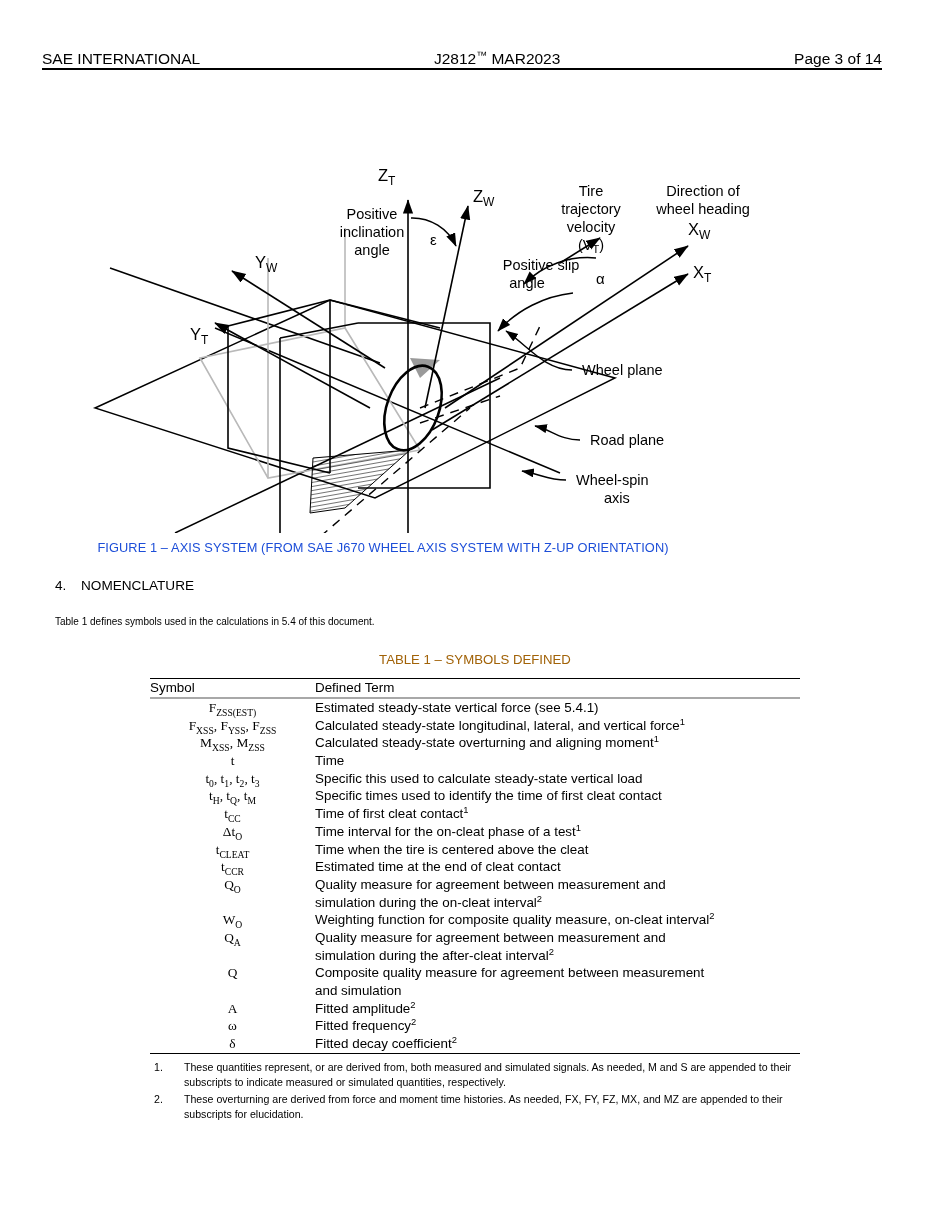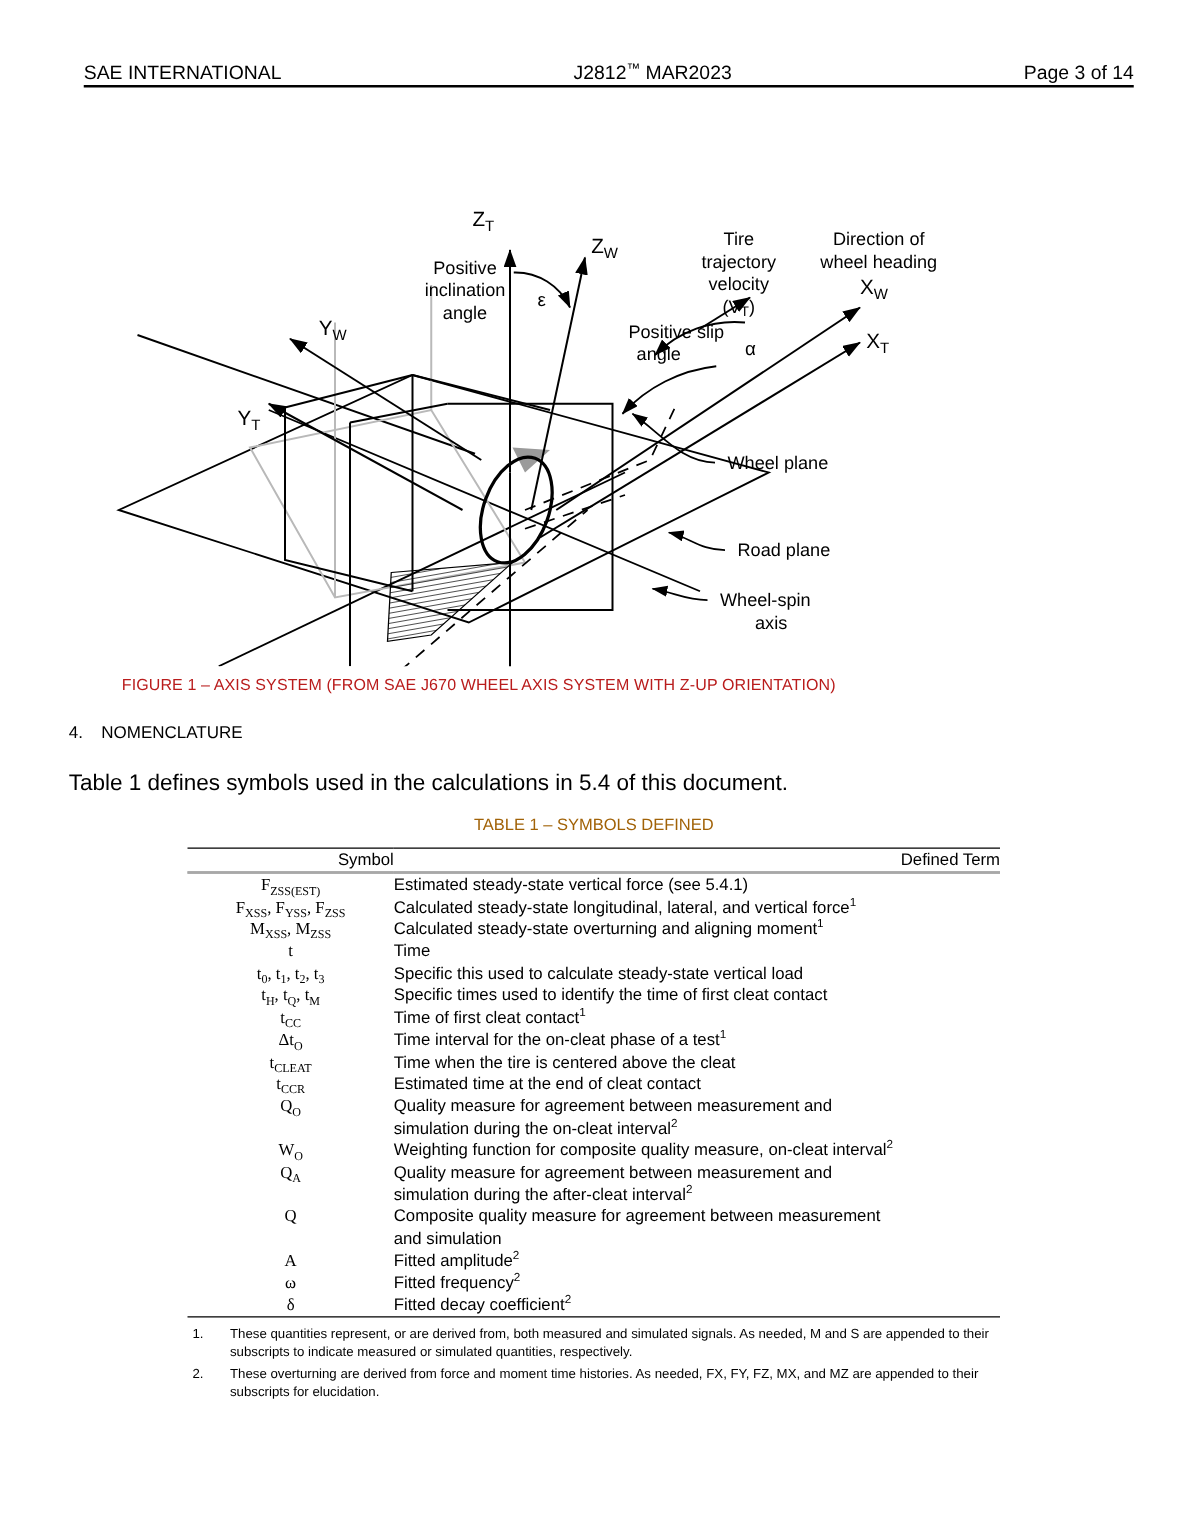--- a/index.html
+++ b/index.html
@@ -12,21 +12,21 @@
     height: 1230px;
     position: relative;
     font-family: "Liberation Sans", sans-serif;
     color: #000000;
     overflow: hidden;
   }
 
   
   #page-header {
     position: absolute;
-    left: 67px;
+    left: 42px;
     top: 42px;
     width: 840px;
     height: 26px;
     border-bottom: 2px solid #000;
     display: flex;
     align-items: flex-end;
     justify-content: space-between;
     font-size: 15.5px;
   }
   #page-header .hdr-left   { text-align: left; }
@@ -43,39 +43,39 @@
     height: 455px;
   }
   #figure-svg { display: block; }
 
   #figure-caption {
     position: absolute;
     left: 0;
     top: 540px;
     width: 766px;
     text-align: center;
-    color: #b91c1c;
+    color: #1d4ed8;
     font-size: 12.8px;
     letter-spacing: 0.1px;
   }
 
   
   #section-heading {
     position: absolute;
     left: 55px;
     top: 578px;
     font-size: 13.6px;
   }
   #section-heading .num { display: inline-block; width: 26px; }
 
   #intro-paragraph {
     position: absolute;
     left: 55px;
     top: 616px;
-    font-size: 18px;
+    font-size: 10px;
   }
 
   
   #table-title {
     position: absolute;
     left: 0;
     top: 652px;
     width: 950px;
     text-align: center;
     color: #a16207;
@@ -92,21 +92,21 @@
     border-collapse: collapse;
     width: 650px;
     font-size: 13.4px;
   }
   table.tbl th, table.tbl td {
     padding: 0;
     vertical-align: top;
     font-weight: normal;
   }
   table.tbl thead th {
-    text-align: right;
+    text-align: left;
     padding: 1px 0 2px 0;
     font-size: 13.4px;
     margin-top: 28px;
   }
   .rule-top  { border-top: 1.6px solid #000; }
   .rule-gray { border-bottom: 2.4px solid #a8a8a8; }
   .rule-bot  { border-bottom: 1.4px solid #000; }
 
   td.sym {
     width: 165px;

